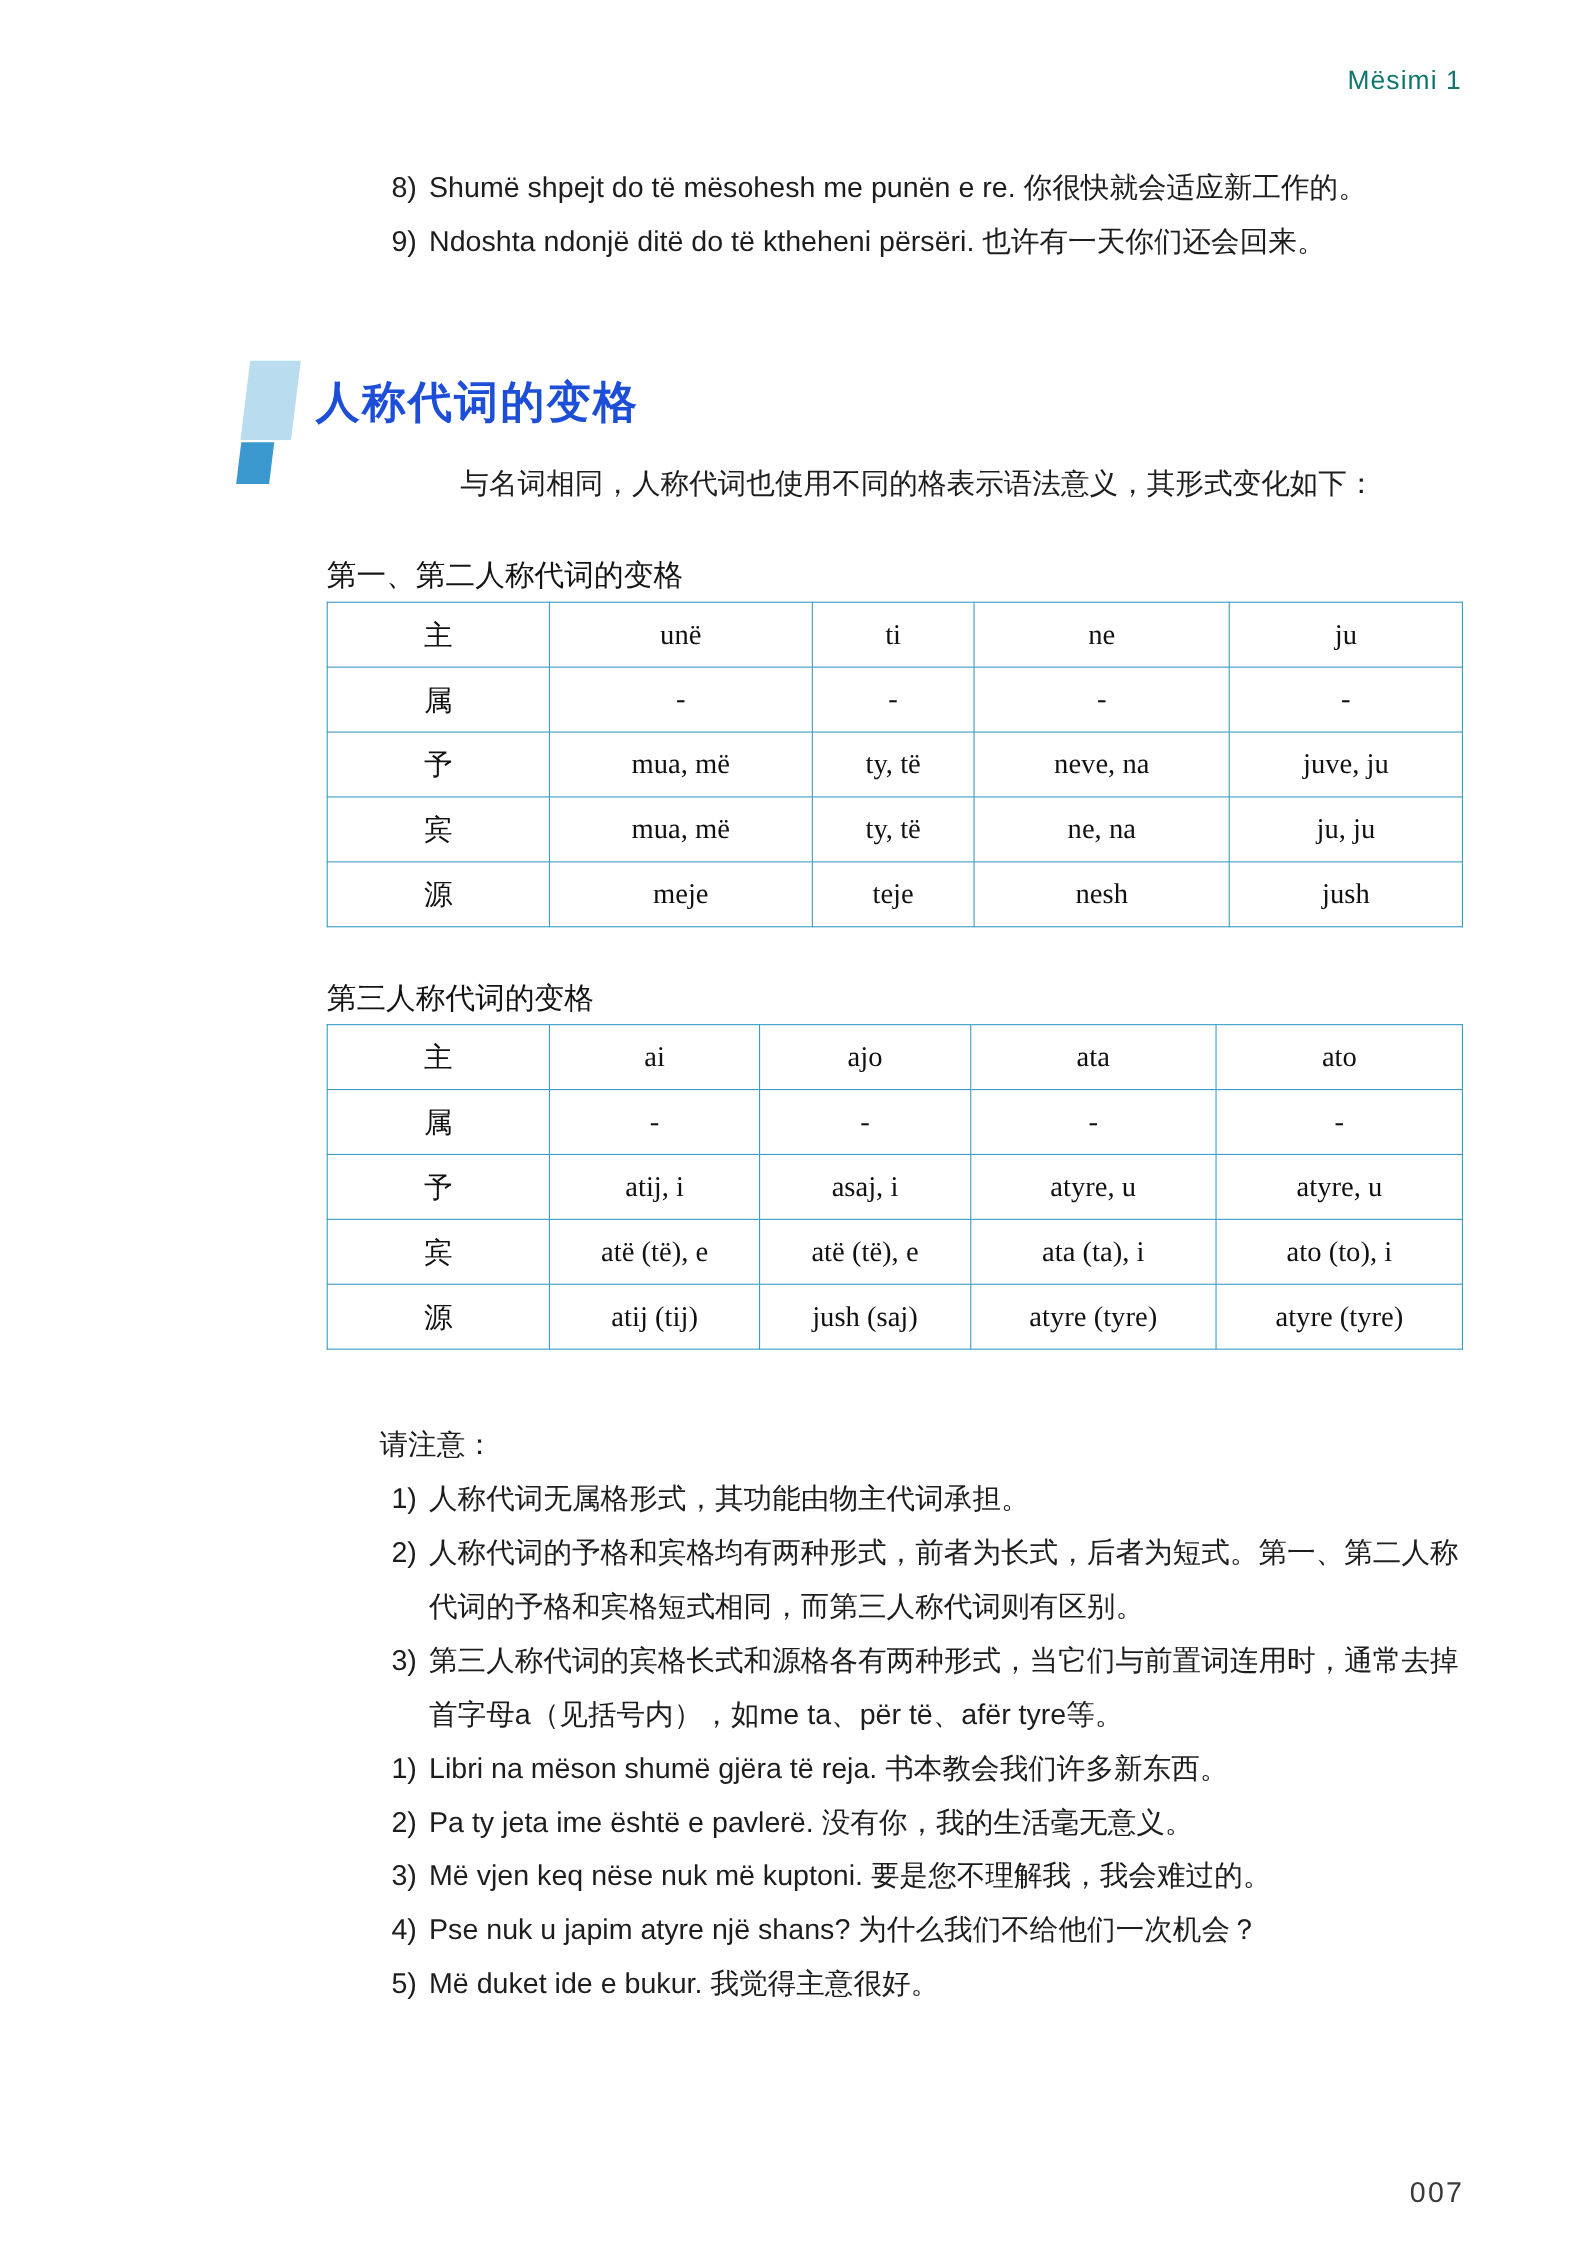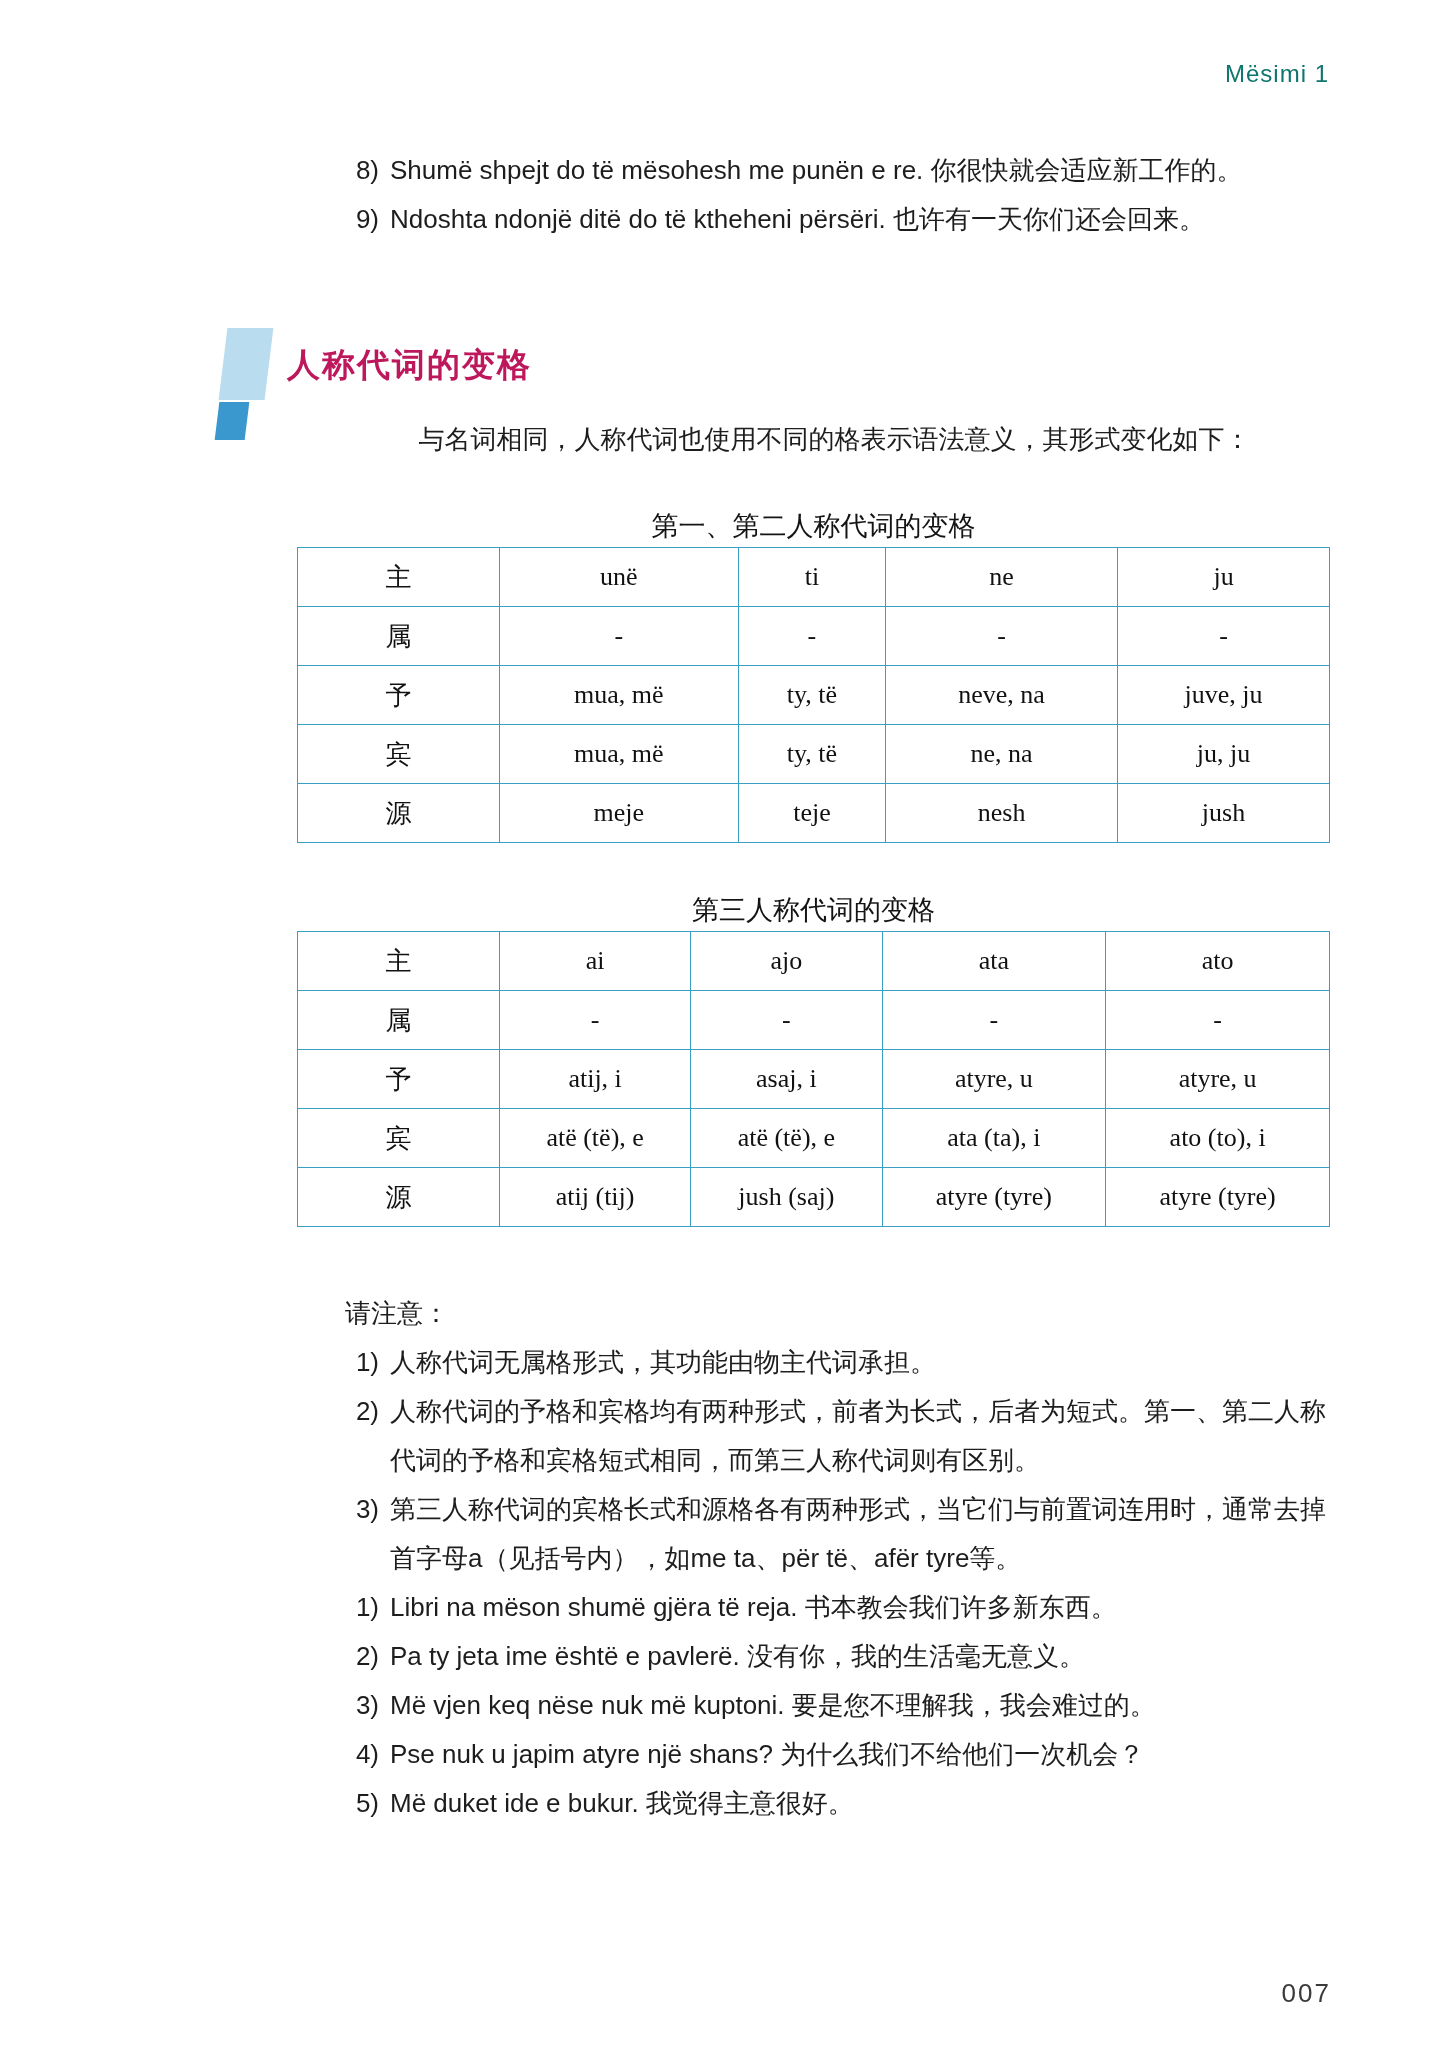--- a/index.html
+++ b/index.html
@@ -14,28 +14,28 @@
     position: absolute; top: 60px; right: 121px;
     font-size: 24px; color: #0f766e; letter-spacing: 1px;
   }
   .content { padding: 0 120px 0 297px; }
   .num-list { margin: 0; padding: 0; }
   .num-list.first { padding-top: 146px; }
   .item { display: flex; font-size: 26px; line-height: 49px; margin-left: 36px; }
   .item .num { flex: none; width: 46px; text-align: right; margin-right: 11px; }
   .item .txt { flex: 1 1 auto; }
   .section-heading { position: relative; margin-top: 92px; margin-left: -10px; height: 58px; display: flex; align-items: center; }
-  .section-title { font-size: 33px; font-weight: bold; color: #be185d; letter-spacing: 2px; }
+  .section-title { font-size: 40px; font-weight: bold; color: #1d4ed8; letter-spacing: 2px; }
   .marker { position: absolute; left: -72px; top: -8px; width: 54px; height: 114px; }
   .marker .light { position: absolute; left: 8px; top: 0; width: 46px; height: 72px; background: #b9dcee; transform: skewX(-7deg); }
   .marker .dark { position: absolute; left: 2px; top: 74px; width: 30px; height: 38px; background: #3b98ce; transform: skewX(-7deg); }
   .section-intro { margin: 28px 0 0 0; font-size: 26px; line-height: 34px; text-indent: 42px; text-align: center; }
   .tbl-caption {
-    margin-top: 55px; text-align: center; color: #141414;
-    font-family: Liberation Serif, serif;
+    margin-top: 55px; text-align: left; color: #141414;
+    font-family: Liberation Mono, monospace;
     font-size: 27px; line-height: 31px;
   }
   .tbl-caption.second { margin-top: 52px; }
   table.decl { width: 100%; border-collapse: collapse; margin-top: 5px; font-family: "Liberation Serif", "DejaVu Serif", serif; }
   table.decl td {
     border: 1px solid #3a9dc2; height: 59px; text-align: center;
     vertical-align: middle; font-size: 26px; color: #111111; padding: 0 6px;
   }
   table.decl td.rowhead { width: 202px; }
   .block-label { margin: 62px 0 0 48px; font-size: 26px; line-height: 49px; }

